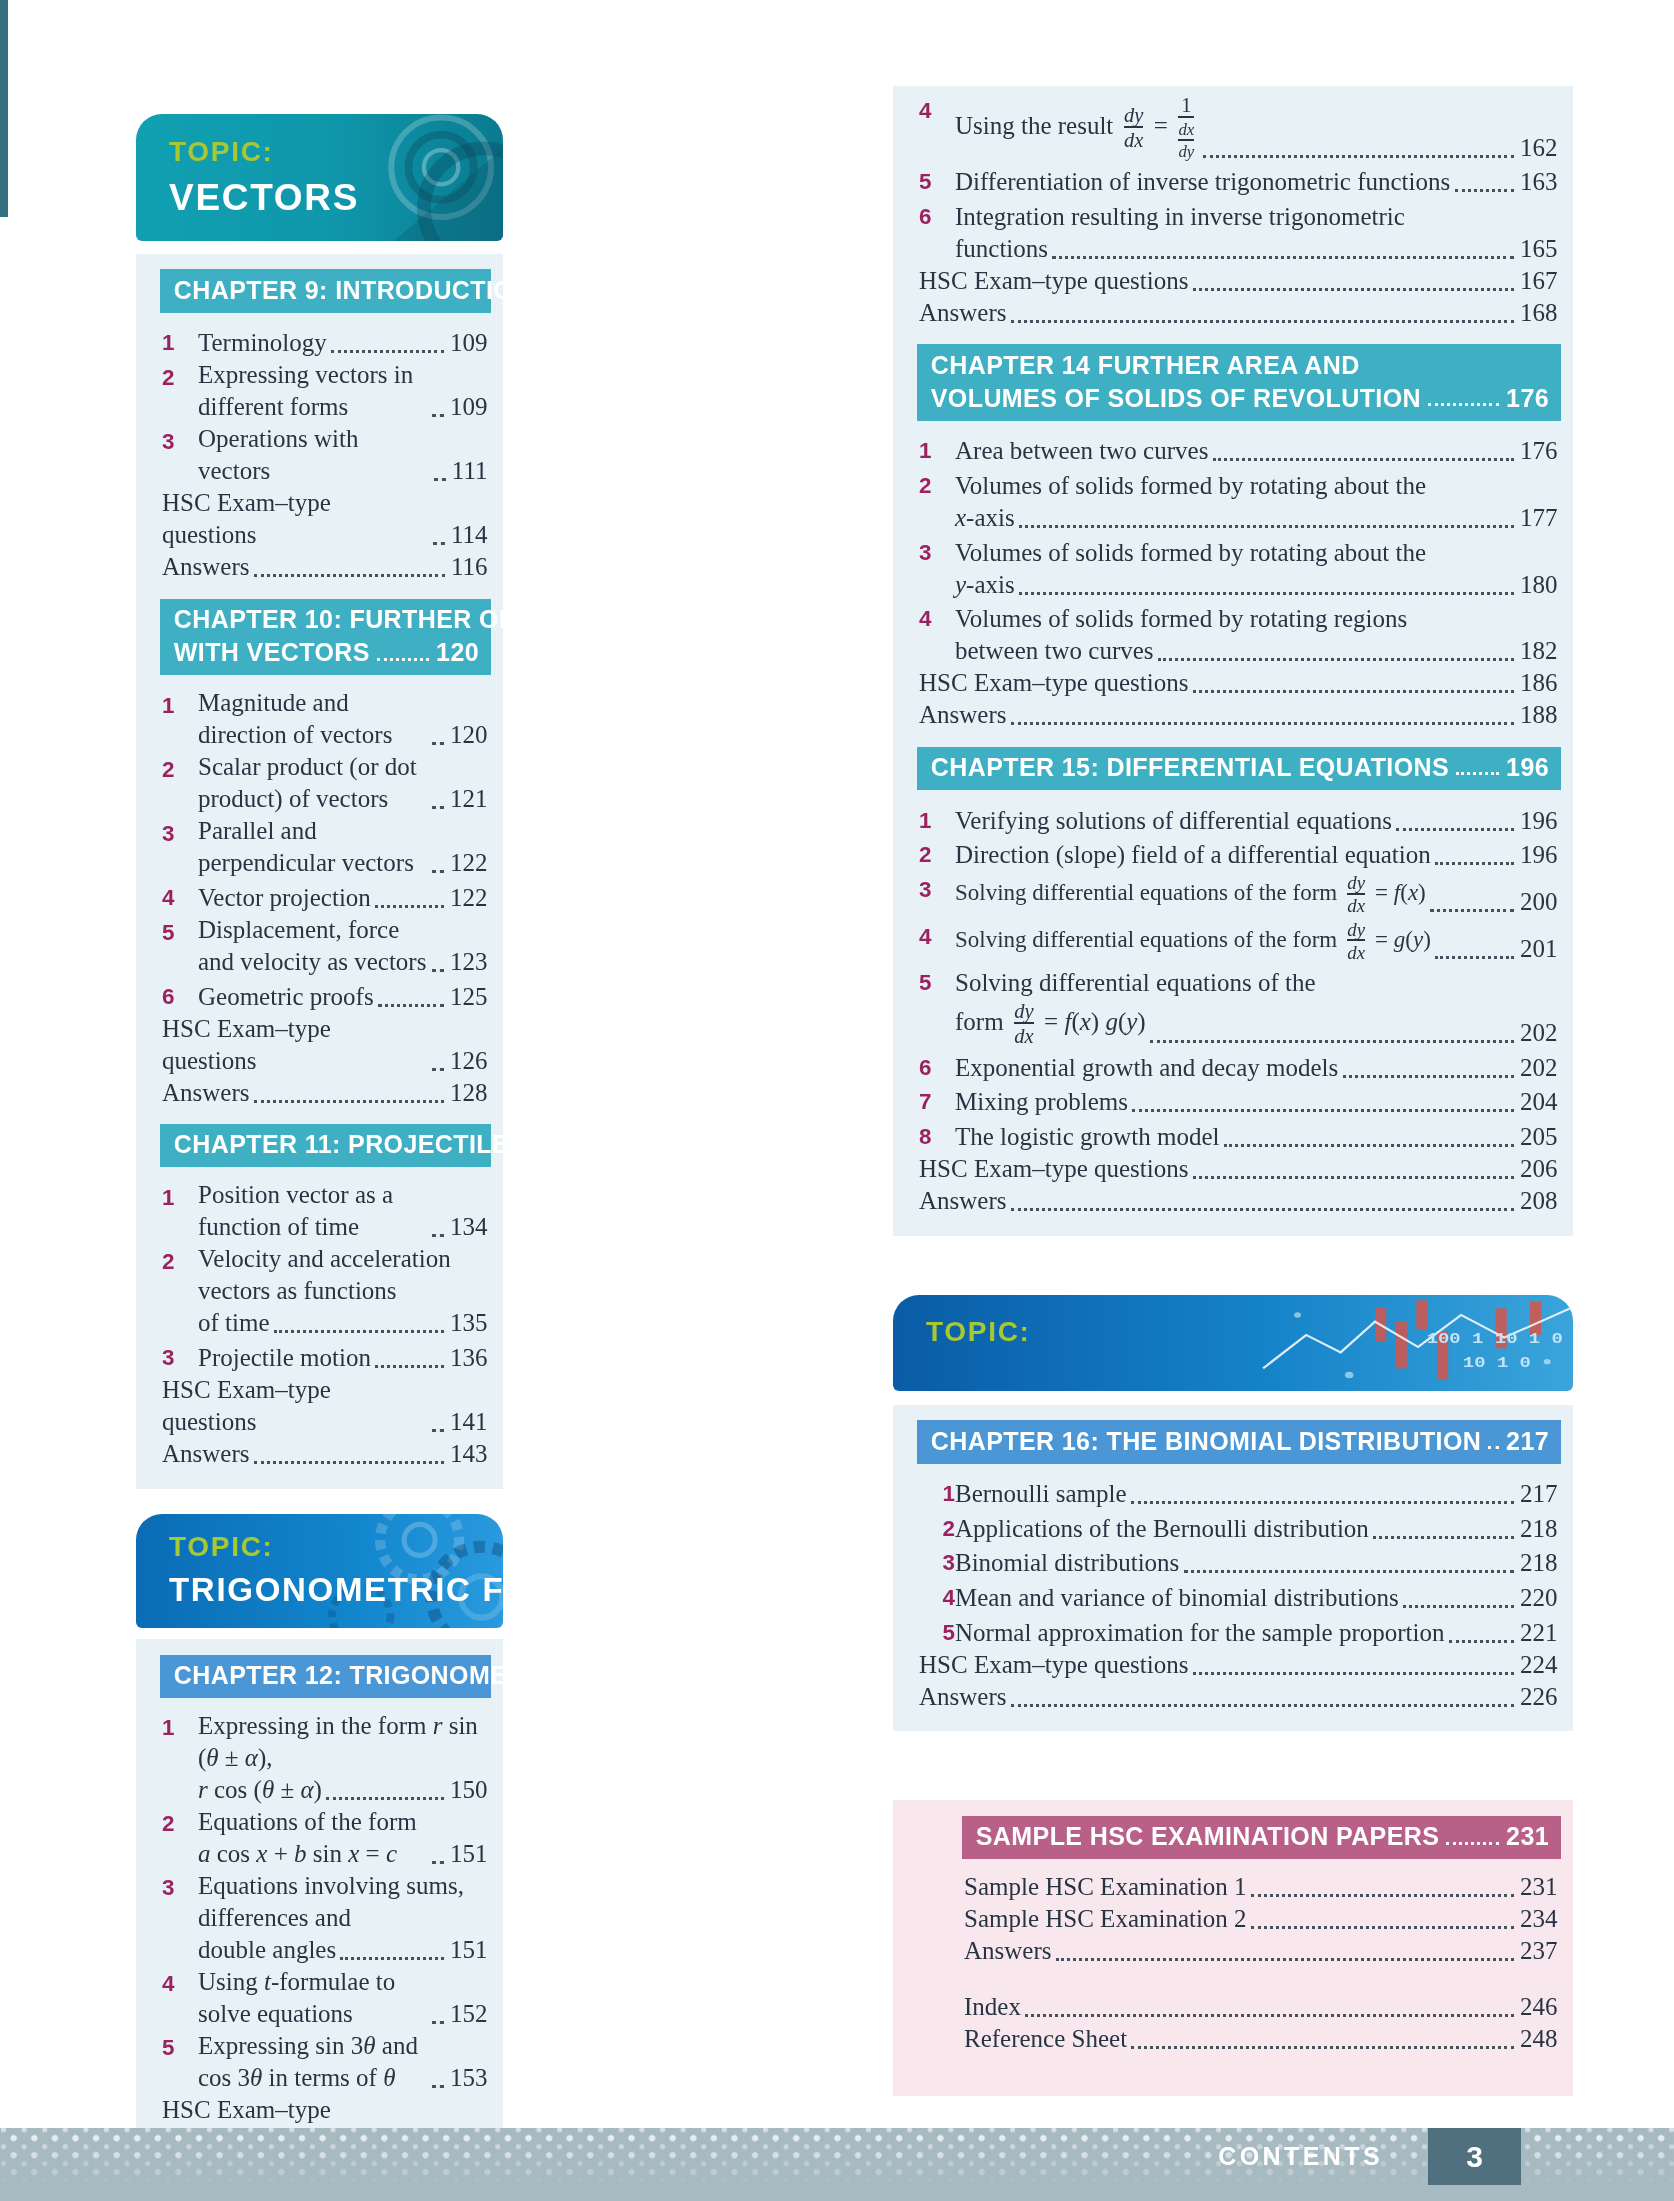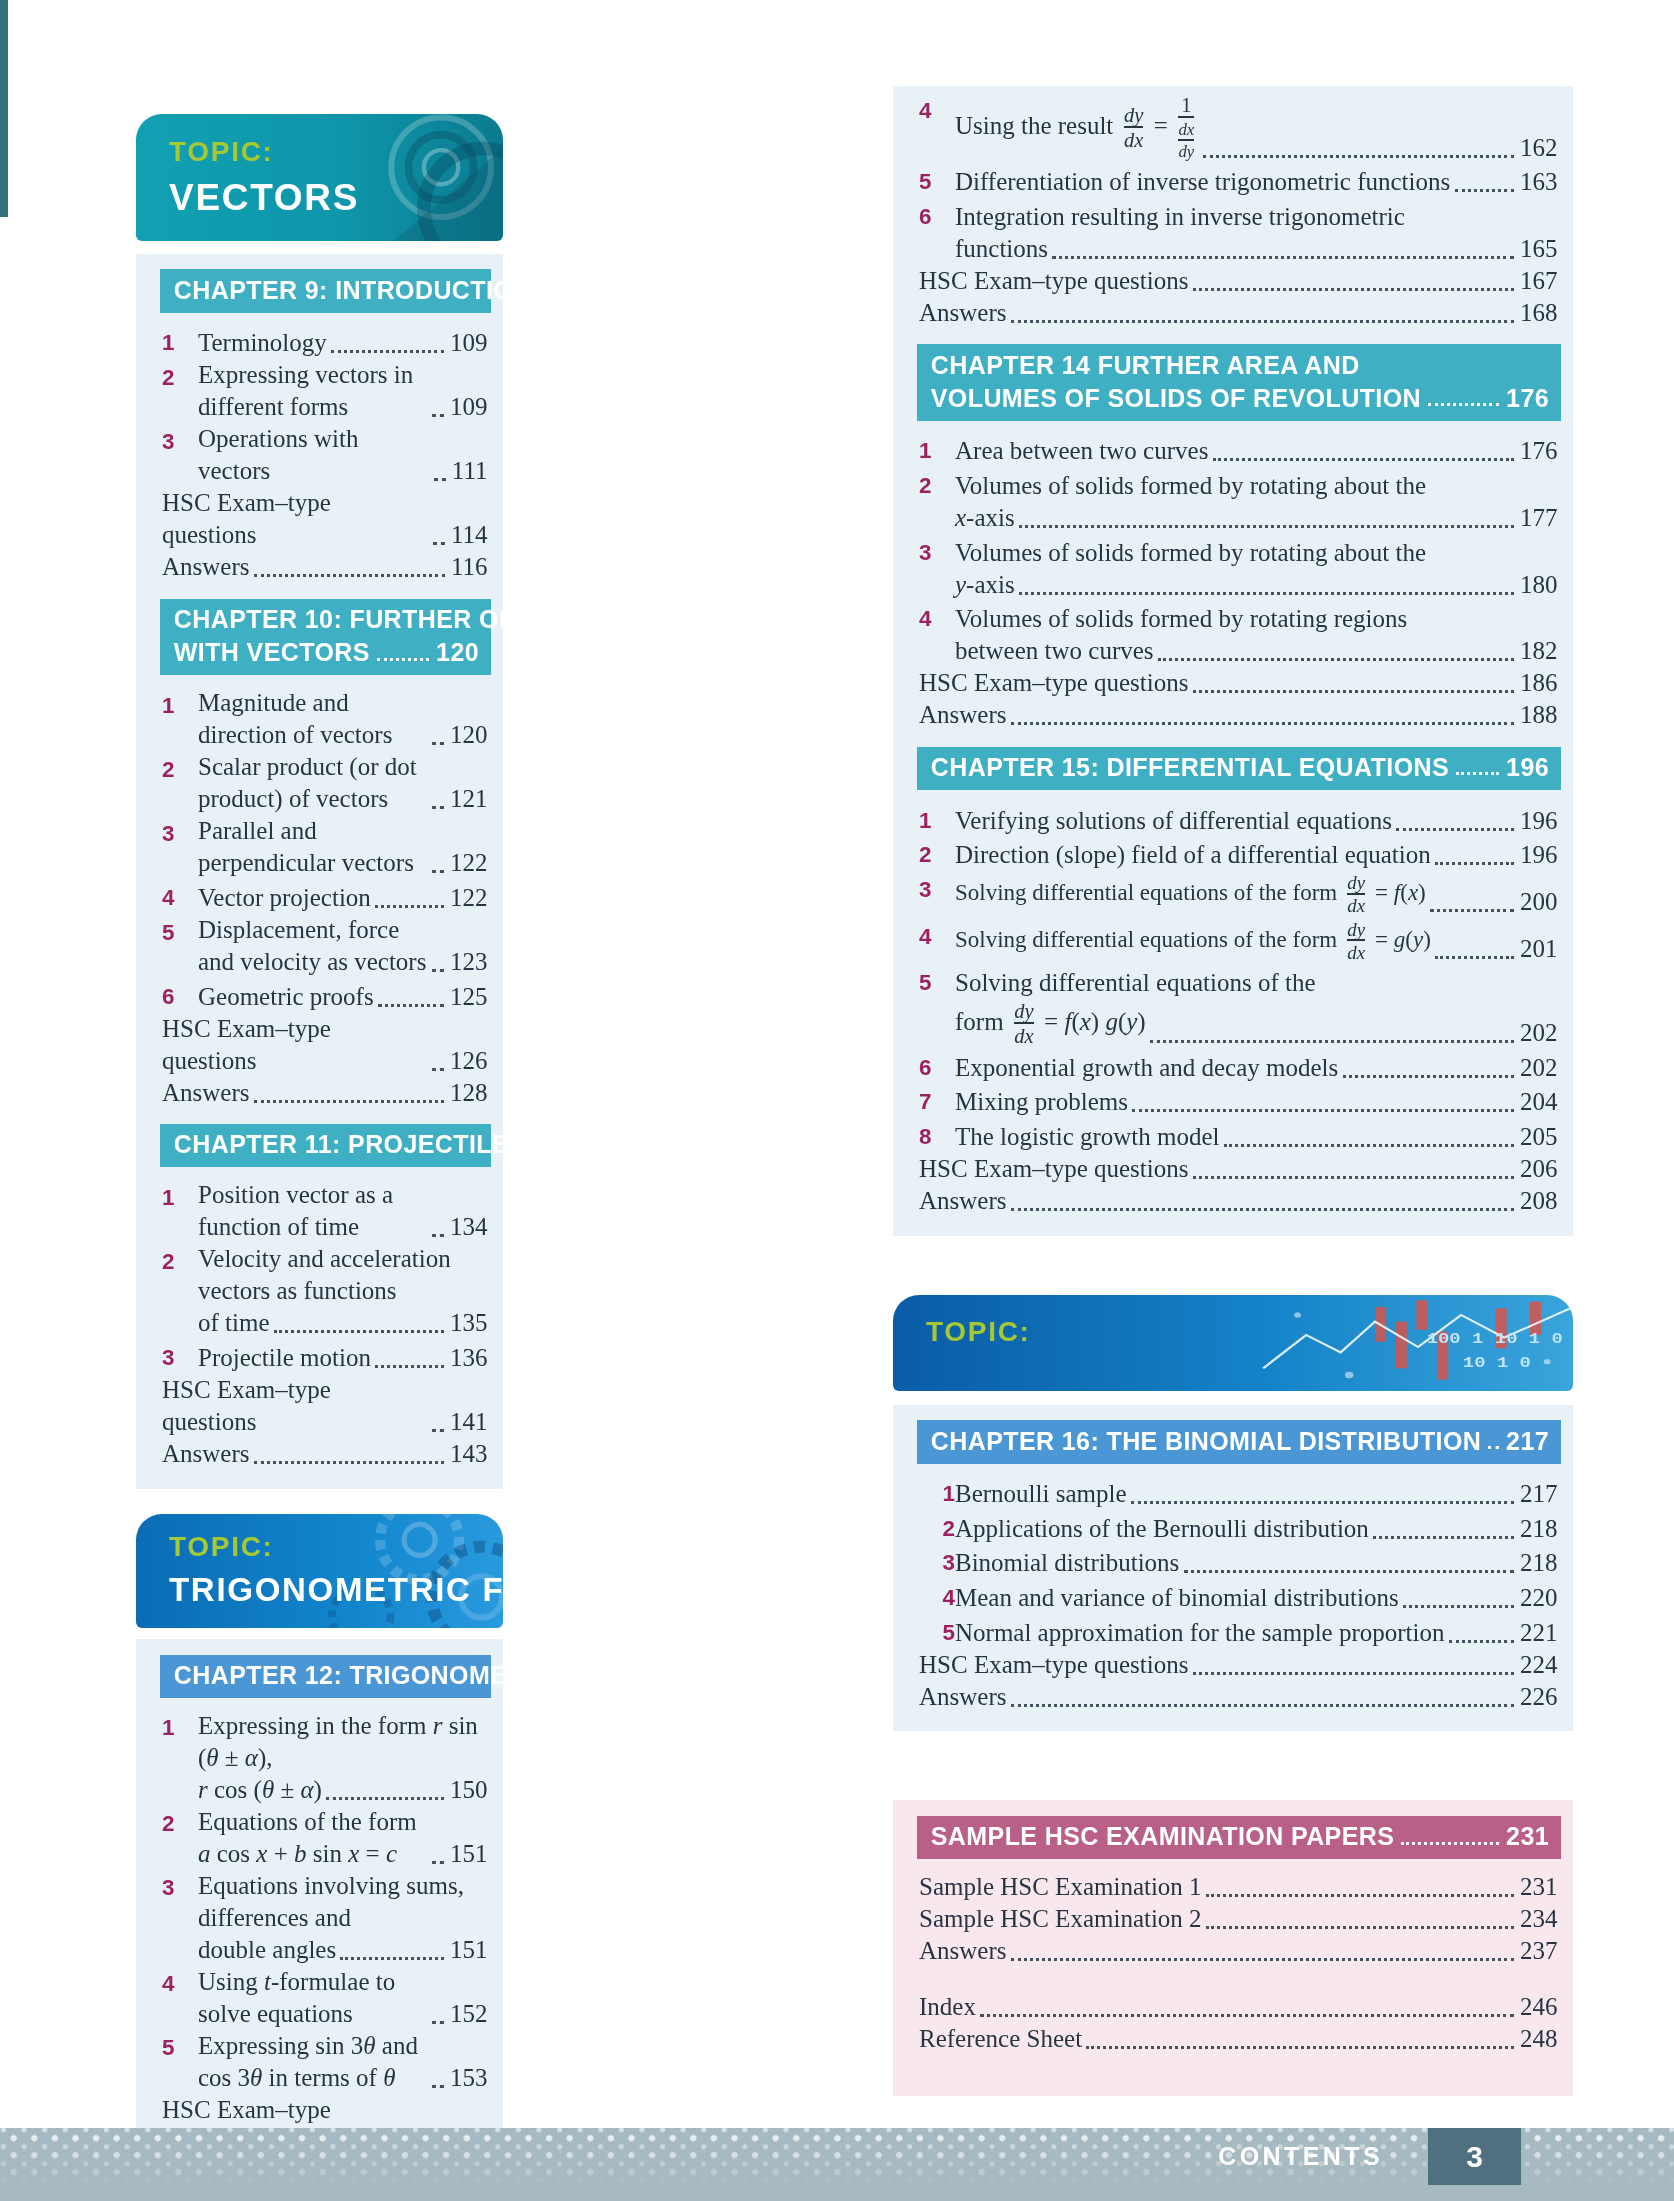--- a/index.html
+++ b/index.html
@@ -25,21 +25,21 @@
   [data-name="stats-banner"]{height:96px;margin-bottom:13.8px;}
   [data-name="stats-banner"] .btxt{padding-top:20.6px;}
 
   
   .panel{background:var(--panel_bg,#e8f1f6);padding:6.9px 0 12px 0;}
   .panel.pink{background:var(--panel_pink_bg,#f9e7ee);}
   [data-name="vectors-panel"]{margin-bottom:25px;}
   [data-name="trig-panel"]{margin-bottom:43px;}
   [data-name="top-panel"]{margin-bottom:59px;padding-top:1.7px;}
   [data-name="stats-panel"]{margin-bottom:69px;text-align:right;}
-  [data-name="sample-panel"]{padding-bottom:34px;}
+  [data-name="sample-panel"]{padding-bottom:34px;padding-left:45px;}
 
   
   .chapbar{margin:8.6px 12px 6.9px 24px;padding:4.3px 12px 6px 13.8px;color:#fff;
            font-family:"Liberation Sans", sans-serif;font-weight:bold;font-size:25px;
            letter-spacing:0.4px;}
   .chapbar.teal{background:var(--accent_teal,#3fb0c3);}
   .chapbar.blue{background:var(--accent_blue,#4b97d5);}
   .chapbar.mauve{background:var(--accent_mauve,#b96088);}
   .barline{display:flex;align-items:flex-end;line-height:33px;white-space:nowrap;}
   .bardots{flex:1 1 auto;min-width:8.6px;border-bottom:3.4px dotted rgba(255,255,255,.95);

